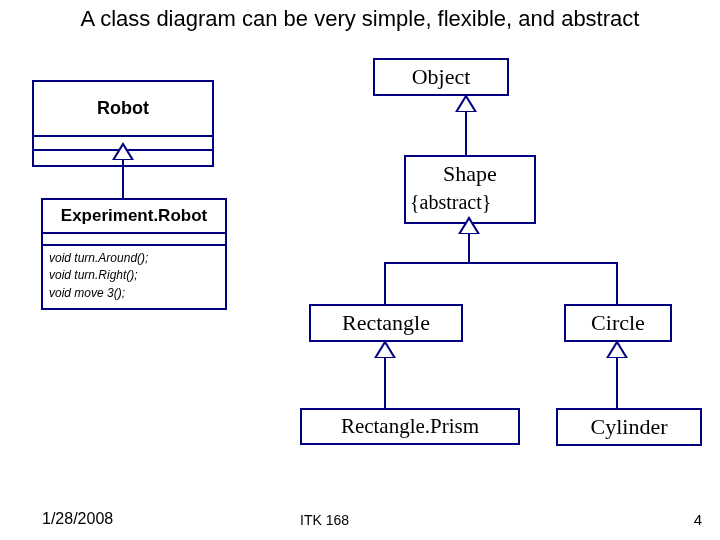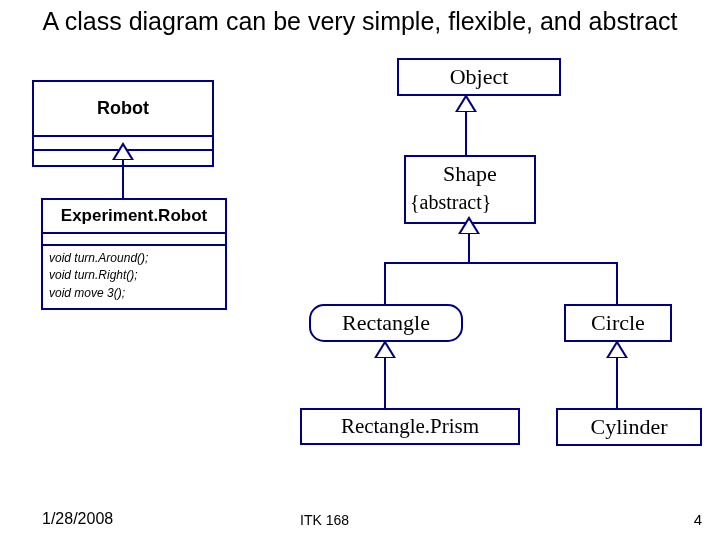--- a/index.html
+++ b/index.html
@@ -11,21 +11,21 @@
     font-family: Arial, Helvetica, sans-serif;
     position: relative;
     overflow: hidden;
   }
   .title {
     position: absolute;
     top: 6px;
     left: 0;
     width: 720px;
     text-align: center;
-    font-size: 25px;
+    font-size: 22px;
     line-height: 1.2;
     color: #000;
   }
   
   .uml {
     position: absolute;
     border: 2px solid #000080;
     background: #fff;
     box-sizing: border-box;
   }
@@ -48,31 +48,31 @@
   #robot { left: 32px; top: 80px; width: 182px; }
   #robot .name { font-family: Arial, sans-serif; font-size: 18px; font-weight: bold; padding: 16px 0; }
   #robot .comp { min-height: 8px; }
   #robot .comp2 { min-height: 10px; }
   
   #exprobot { left: 30px; top: 198px; width: 186px; margin-left: 11px; }
   #exprobot .name { font-family: Arial, sans-serif; font-size: 17px; font-weight: bold; padding: 6px 0; }
   #exprobot .comp { min-height: 6px; font-style: italic; }
   #methods { padding: 4px 6px 6px 6px; }
   
-  #object { left: 397px; top: 58px; width: 164px; }
+  #object { left: 373px; top: 58px; width: 136px; }
   
   #shape { left: 404px; top: 155px; width: 132px; }
   #shape .constraint {
     text-align: left;
     font-family: "Times New Roman", Times, serif;
     font-size: 20px;
     padding: 0 4px 8px 4px;
   }
   
-  #rect { left: 309px; top: 304px; width: 154px; border-radius: 15px; }
+  #rect { left: 309px; top: 304px; width: 154px; }
   
   #circle { left: 564px; top: 304px; width: 108px; }
   
   #rprism { left: 300px; top: 408px; width: 220px; }
   #rprism .name { font-size: 21px; }
   
   #cyl { left: 556px; top: 408px; width: 146px; }
 
   
   .vline {

